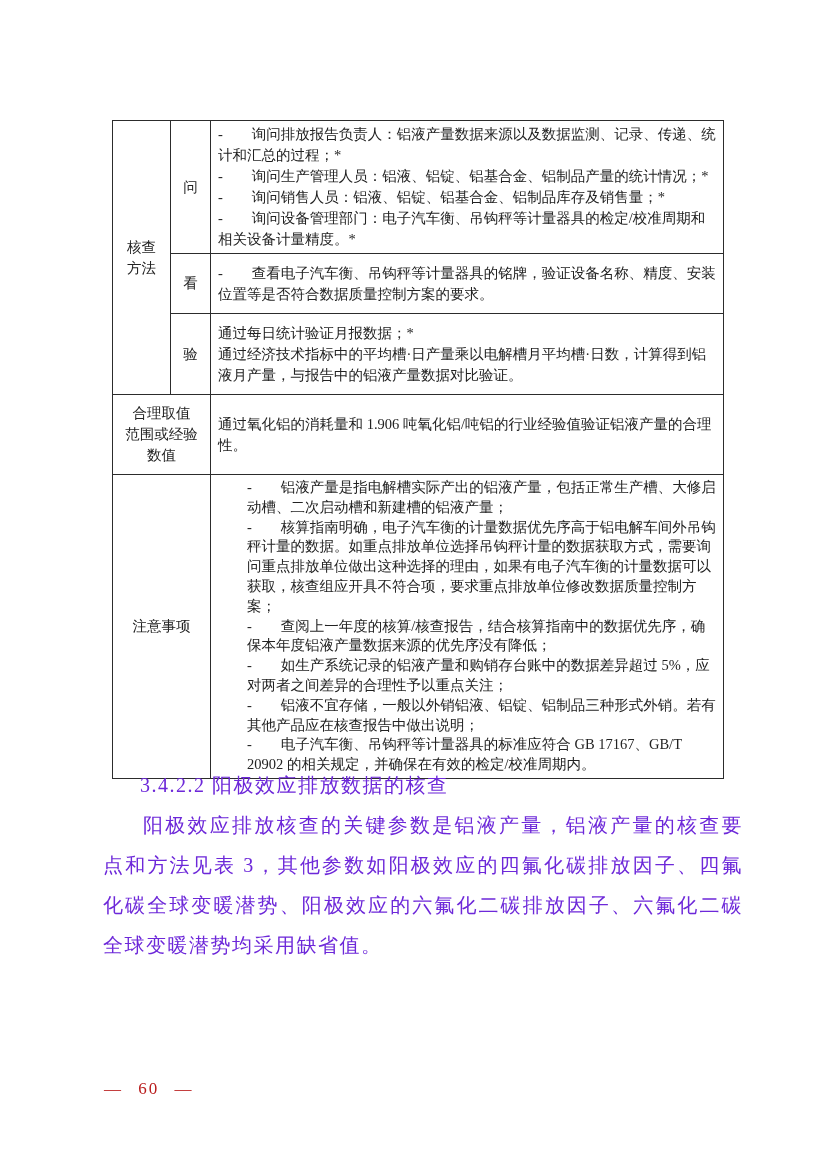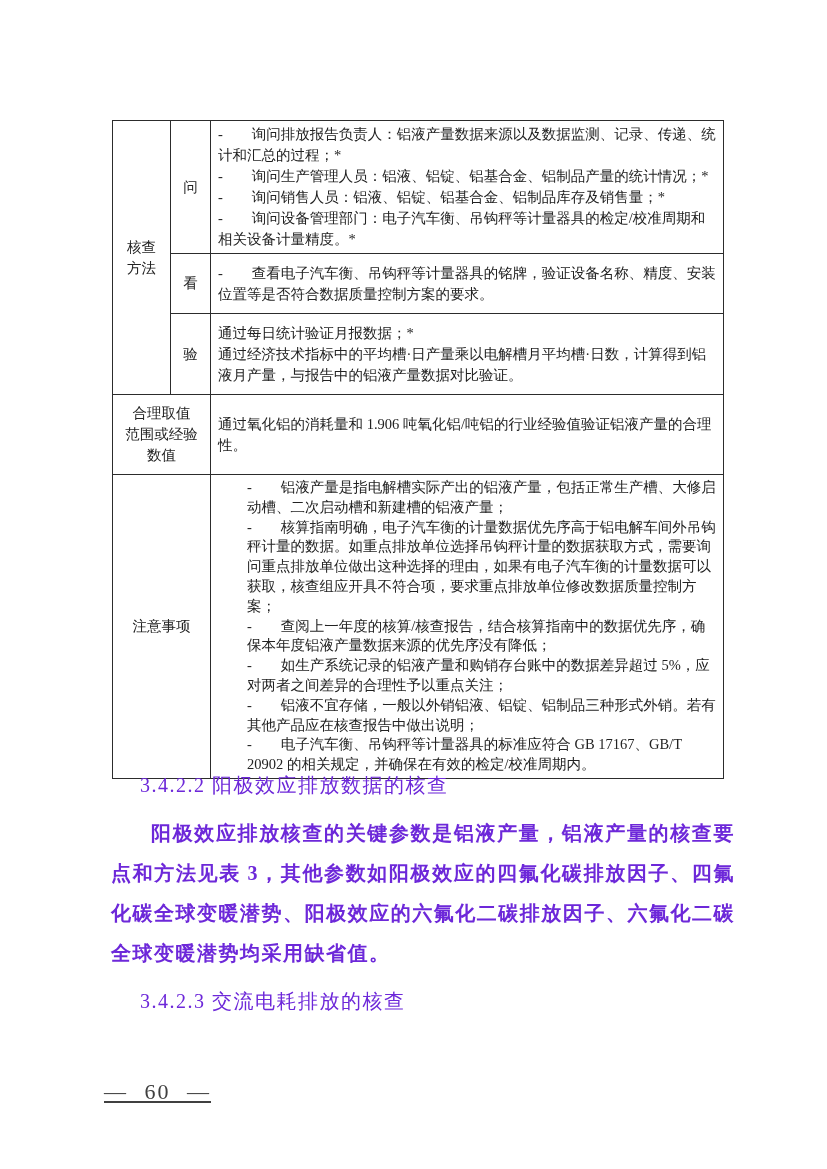--- a/index.html
+++ b/index.html
@@ -50,28 +50,27 @@
     letter-spacing:1.5px;
     text-align:justify;
     color:#6d28d9;
   }
   .bodytext .heading {
     text-align:left;
     padding-left:37px;
     letter-spacing:1.5px;
     white-space:nowrap;
   }
-  .bodytext p.para { margin:8px; text-indent:2em;font-weight:bold; }
+  .bodytext p.para { margin:0; text-indent:2em; }
 
   
   .pagenum {
     position:absolute; left:104px; top:1079px;
-    font-size:22px; letter-spacing:2px; word-spacing:9px;
-    color:#404040;
-    text-decoration:underline;
+    font-size:17px; letter-spacing:2px; word-spacing:9px;
+    color:#b91c1c;
   }
 </style>
 </head>
 <body>
 
 <div class="page">
 
   <table class="vtable">
     <colgroup>
       <col style="width:58px">
@@ -125,18 +124,17 @@
         <div class="item">-　　铝液不宜存储，一般以外销铝液、铝锭、铝制品三种形式外销。若有其他产品应在核查报告中做出说明；</div>
         <div class="item">-　　电子汽车衡、吊钩秤等计量器具的标准应符合 GB 17167、GB/T 20902 的相关规定，并确保在有效的检定/校准周期内。</div>
       </td>
     </tr>
   </tbody>
     </table>
 
   <div class="bodytext">
     <div class="heading">3.4.2.2 阳极效应排放数据的核查</div>
     <p class="para">阳极效应排放核查的关键参数是铝液产量，铝液产量的核查要点和方法见表 3，其他参数如阳极效应的四氟化碳排放因子、四氟化碳全球变暖潜势、阳极效应的六氟化二碳排放因子、六氟化二碳全球变暖潜势均采用缺省值。</p>
-    <div class="heading">3.4.2.3 交流电耗排放的核查</div>
   </div>
 
   <div class="pagenum">— 60 —</div>
 
 </div>
 
 </body></html>

